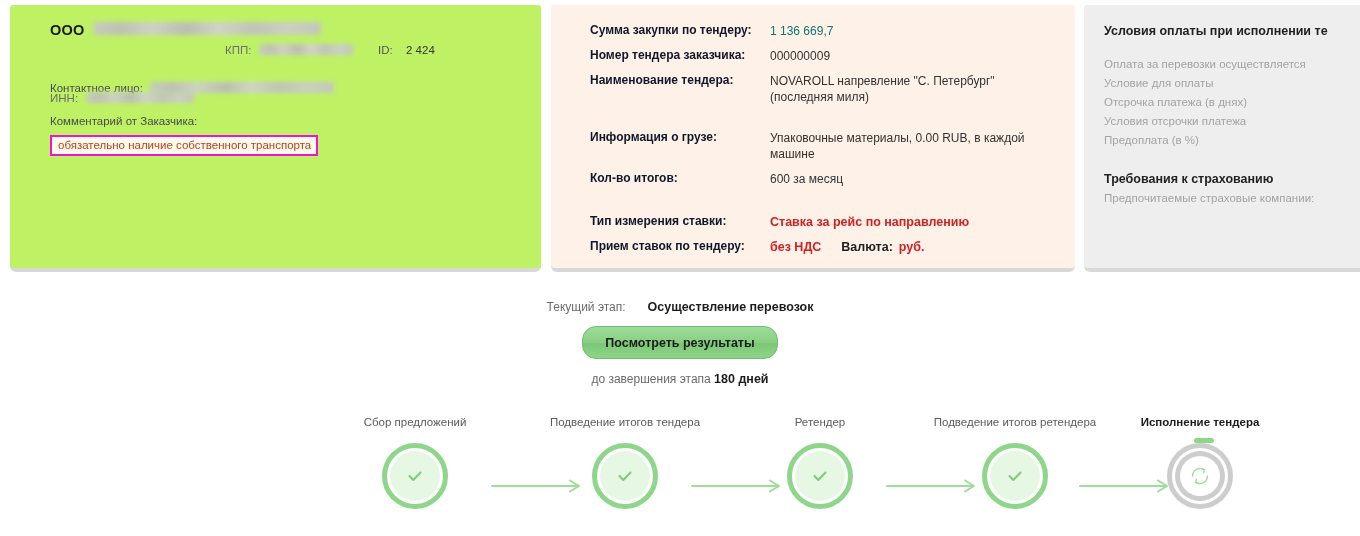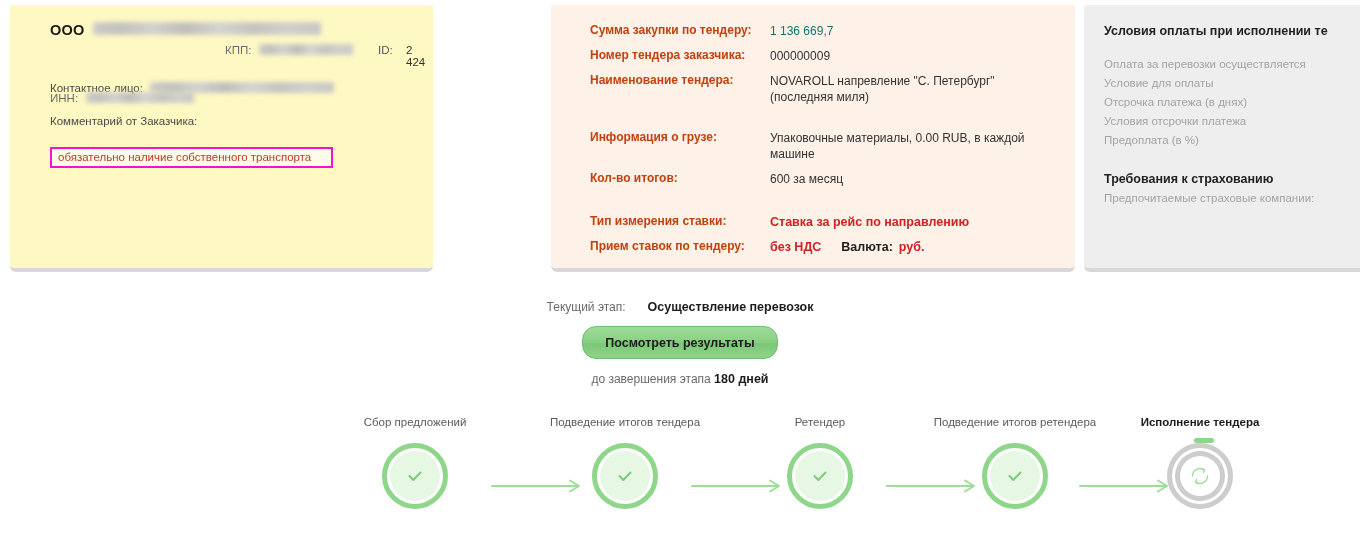--- a/index.html
+++ b/index.html
@@ -14,21 +14,21 @@
 
   
   .panel {
     position: absolute;
     top: 5px;
     height: 267px;
     border-radius: 3px 3px 6px 6px;
     border-bottom: 4px solid #d8d8d8;
     overflow: hidden;
   }
-  .panel-customer { left: 10px; width: 423px; background: #fef9c3; }
+  .panel-customer { left: 10px; width: 531px; background: #bef264; }
   .panel-tender   { left: 551px; width: 524px; background: #fdf1e8; }
   .panel-terms    { left: 1084px; width: 290px; background: #eeeeee; }
 
   
   .cust-inner { padding: 17px 0 0 40px; }
   .cust-title-row { display: flex; align-items: baseline; }
   .ooo {
     font-size: 14.5px; font-weight: bold; color: #1a1a1a;
     letter-spacing: .2px;
   }
@@ -48,32 +48,32 @@
     font-size: 11.5px; color: #6d6d6d;
   }
   .cust-line2 .lbl-inn { position: absolute; left: 0; top: 0; margin-top: 48px; }
   .cust-line2 .lbl-kpp { position: absolute; left: 175px; top: 0; }
   .cust-line2 .lbl-id  { position: absolute; left: 328px; top: 0; color: #555; }
   .cust-line2 .val-id  { position: absolute; left: 356px; top: 0; color: #333; }
 
   .cust-contact { margin-top: 20px; font-size: 11.5px; color: #4a4a4a; }
   .cust-comment-lbl { margin-top: 21px; font-size: 11.5px; color: #4a4a4a; }
   .comment-box {
-    margin-top: 20px; display: inline-block;
+    margin-top: 8px; display: inline-block;
     border: 2px solid #f312d4; background: #fdfbe9;
-    padding: 2px 20px 3px 6px;
+    padding: 2px 5px 3px 6px;
     font-size: 11.5px; color: #c0392b;
   }
 
   
   .tender-inner { position: relative; padding: 18px 0 0 39px; }
   .trow { position: relative; display: flex; margin-bottom: 9px; }
   .tlabel {
     width: 180px; flex: 0 0 180px;
-    font-size: 12px; font-weight: bold; color: #c2410c;
+    font-size: 12px; font-weight: bold; color: #0f172a;
   }
   .tvalue { font-size: 12px; color: #333; line-height: 16px; }
   .tvalue.link { color: #0f766e; }
   .tvalue.red  { color: #cf2222; font-weight: bold; font-size: 12.5px; }
   .gap-a { height: 16px; }
   .gap-b { height: 18px; }
   .bid-row .tvalue { display: flex; gap: 0; align-items: flex-start; }
   .bid-nds { color: #cf2222; font-weight: bold; font-size: 12.5px; }
   .bid-cur-lbl { color: #1e1e1e; font-weight: bold; font-size: 12.5px; margin-left: 20px; }
   .bid-cur-val { color: #cf2222; font-weight: bold; font-size: 12.5px; margin-left: 6px; }

